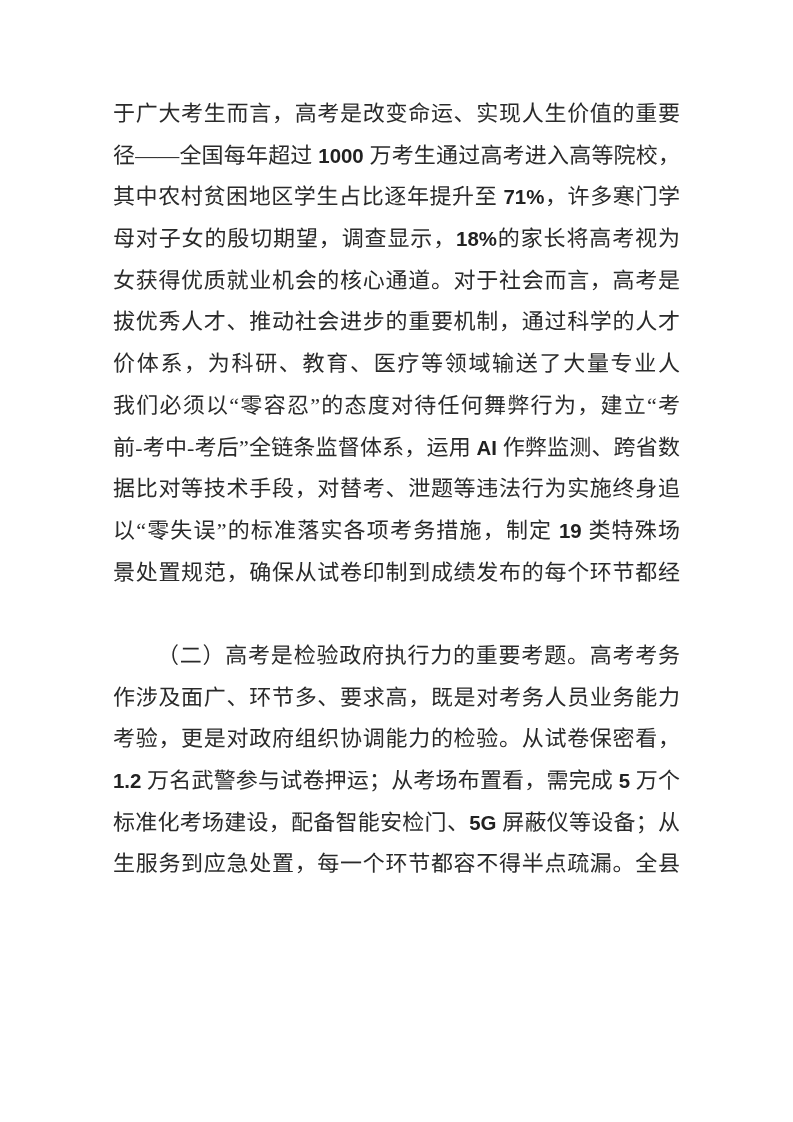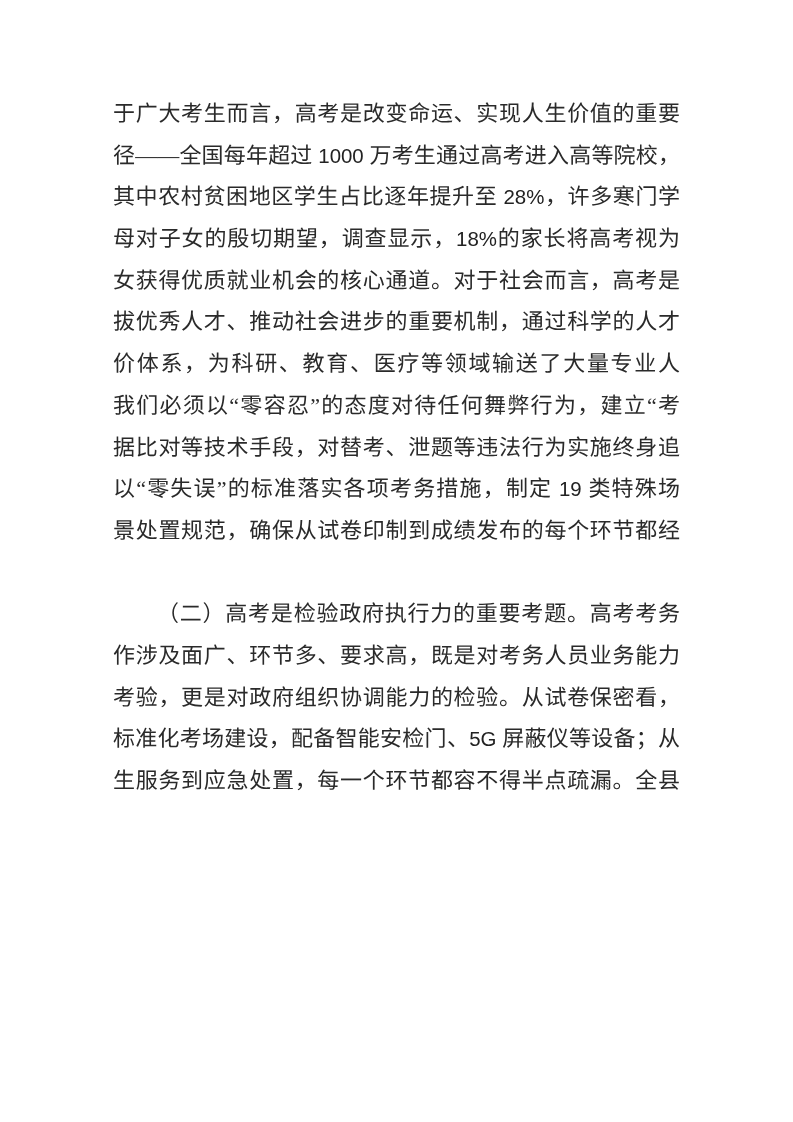--- a/index.html
+++ b/index.html
@@ -40,44 +40,46 @@
   }
   .line.last {
     text-align-last: left;
   }
   .line.indent {
     text-indent: 44px; 
   }
   
   .latin {
     font-family: "Liberation Sans", sans-serif;
-    font-weight: 400;
+    font-weight: 700;
     font-size: 0.93em;
     color: #222222;
   }
 </style>
 </head>
 <body>
 
 <div class="page">
   <div class="text-block" style="color: rgb(42, 42, 42);">
       <div class="paragraph">
         <div class="line">于广大考生而言，高考是改变命运、实现人生价值的重要途</div>
         <div class="line">径——全国每年超过 <span class="latin">1000</span> 万考生通过高考进入高等院校，</div>
-        <div class="line">其中农村贫困地区学生占比逐年提升至 <span class="latin">28%</span>，许多寒门学子</div>
+        <div class="line">其中农村贫困地区学生占比逐年提升至 <span class="latin">71%</span>，许多寒门学子</div>
         <div class="line">母对子女的殷切期望，调查显示，<span class="latin">18%</span>的家长将高考视为子</div>
         <div class="line">女获得优质就业机会的核心通道。对于社会而言，高考是选</div>
         <div class="line">拔优秀人才、推动社会进步的重要机制，通过科学的人才评</div>
         <div class="line">价体系，为科研、教育、医疗等领域输送了大量专业人才。</div>
         <div class="line">我们必须以“零容忍”的态度对待任何舞弊行为，建立“考</div>
+        <div class="line">前-考中-考后”全链条监督体系，运用 <span class="latin">AI</span> 作弊监测、跨省数</div>
         <div class="line">据比对等技术手段，对替考、泄题等违法行为实施终身追责；</div>
         <div class="line">以“零失误”的标准落实各项考务措施，制定 <span class="latin">19</span> 类特殊场</div>
         <div class="line">景处置规范，确保从试卷印制到成绩发布的每个环节都经得</div>
       </div>
       <div class="paragraph">
         <div class="line indent">（二）高考是检验政府执行力的重要考题。高考考务工</div>
         <div class="line">作涉及面广、环节多、要求高，既是对考务人员业务能力的</div>
         <div class="line">考验，更是对政府组织协调能力的检验。从试卷保密看，需</div>
+        <div class="line"><span class="latin">1.2</span> 万名武警参与试卷押运；从考场布置看，需完成 <span class="latin">5</span> 万个</div>
         <div class="line">标准化考场建设，配备智能安检门、<span class="latin">5G</span> 屏蔽仪等设备；从考</div>
         <div class="line">生服务到应急处置，每一个环节都容不得半点疏漏。全县上</div>
       </div>
     </div>
 </div>
 
 </body></html>

